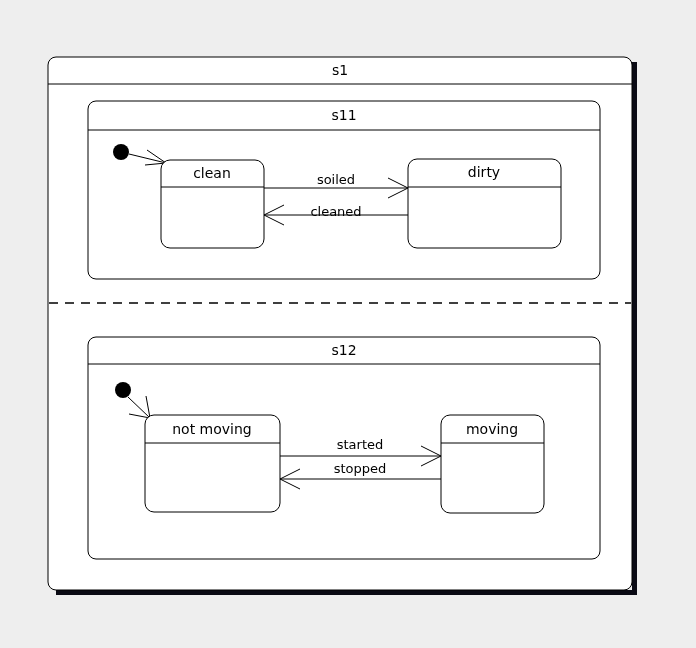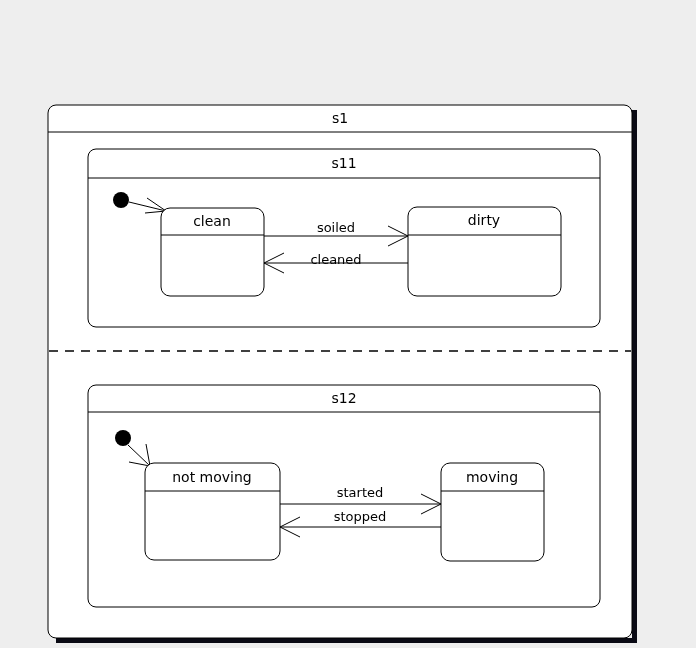--- a/index.html
+++ b/index.html
@@ -11,21 +11,20 @@
     width: 696px;
     height: 648px;
     background: #eeeeee;
     font-family: "DejaVu Sans", sans-serif;
     overflow: hidden;
   }
   #canvas {
     position: relative;
     width: 696px;
     height: 524px;
-    margin-top: 48px;
   }
   #diagram-svg {
     position: absolute;
     left: 0;
     top: 0;
     width: 696px;
     height: 648px;
   }
   .state-label {
     font-family: "DejaVu Sans", sans-serif;

